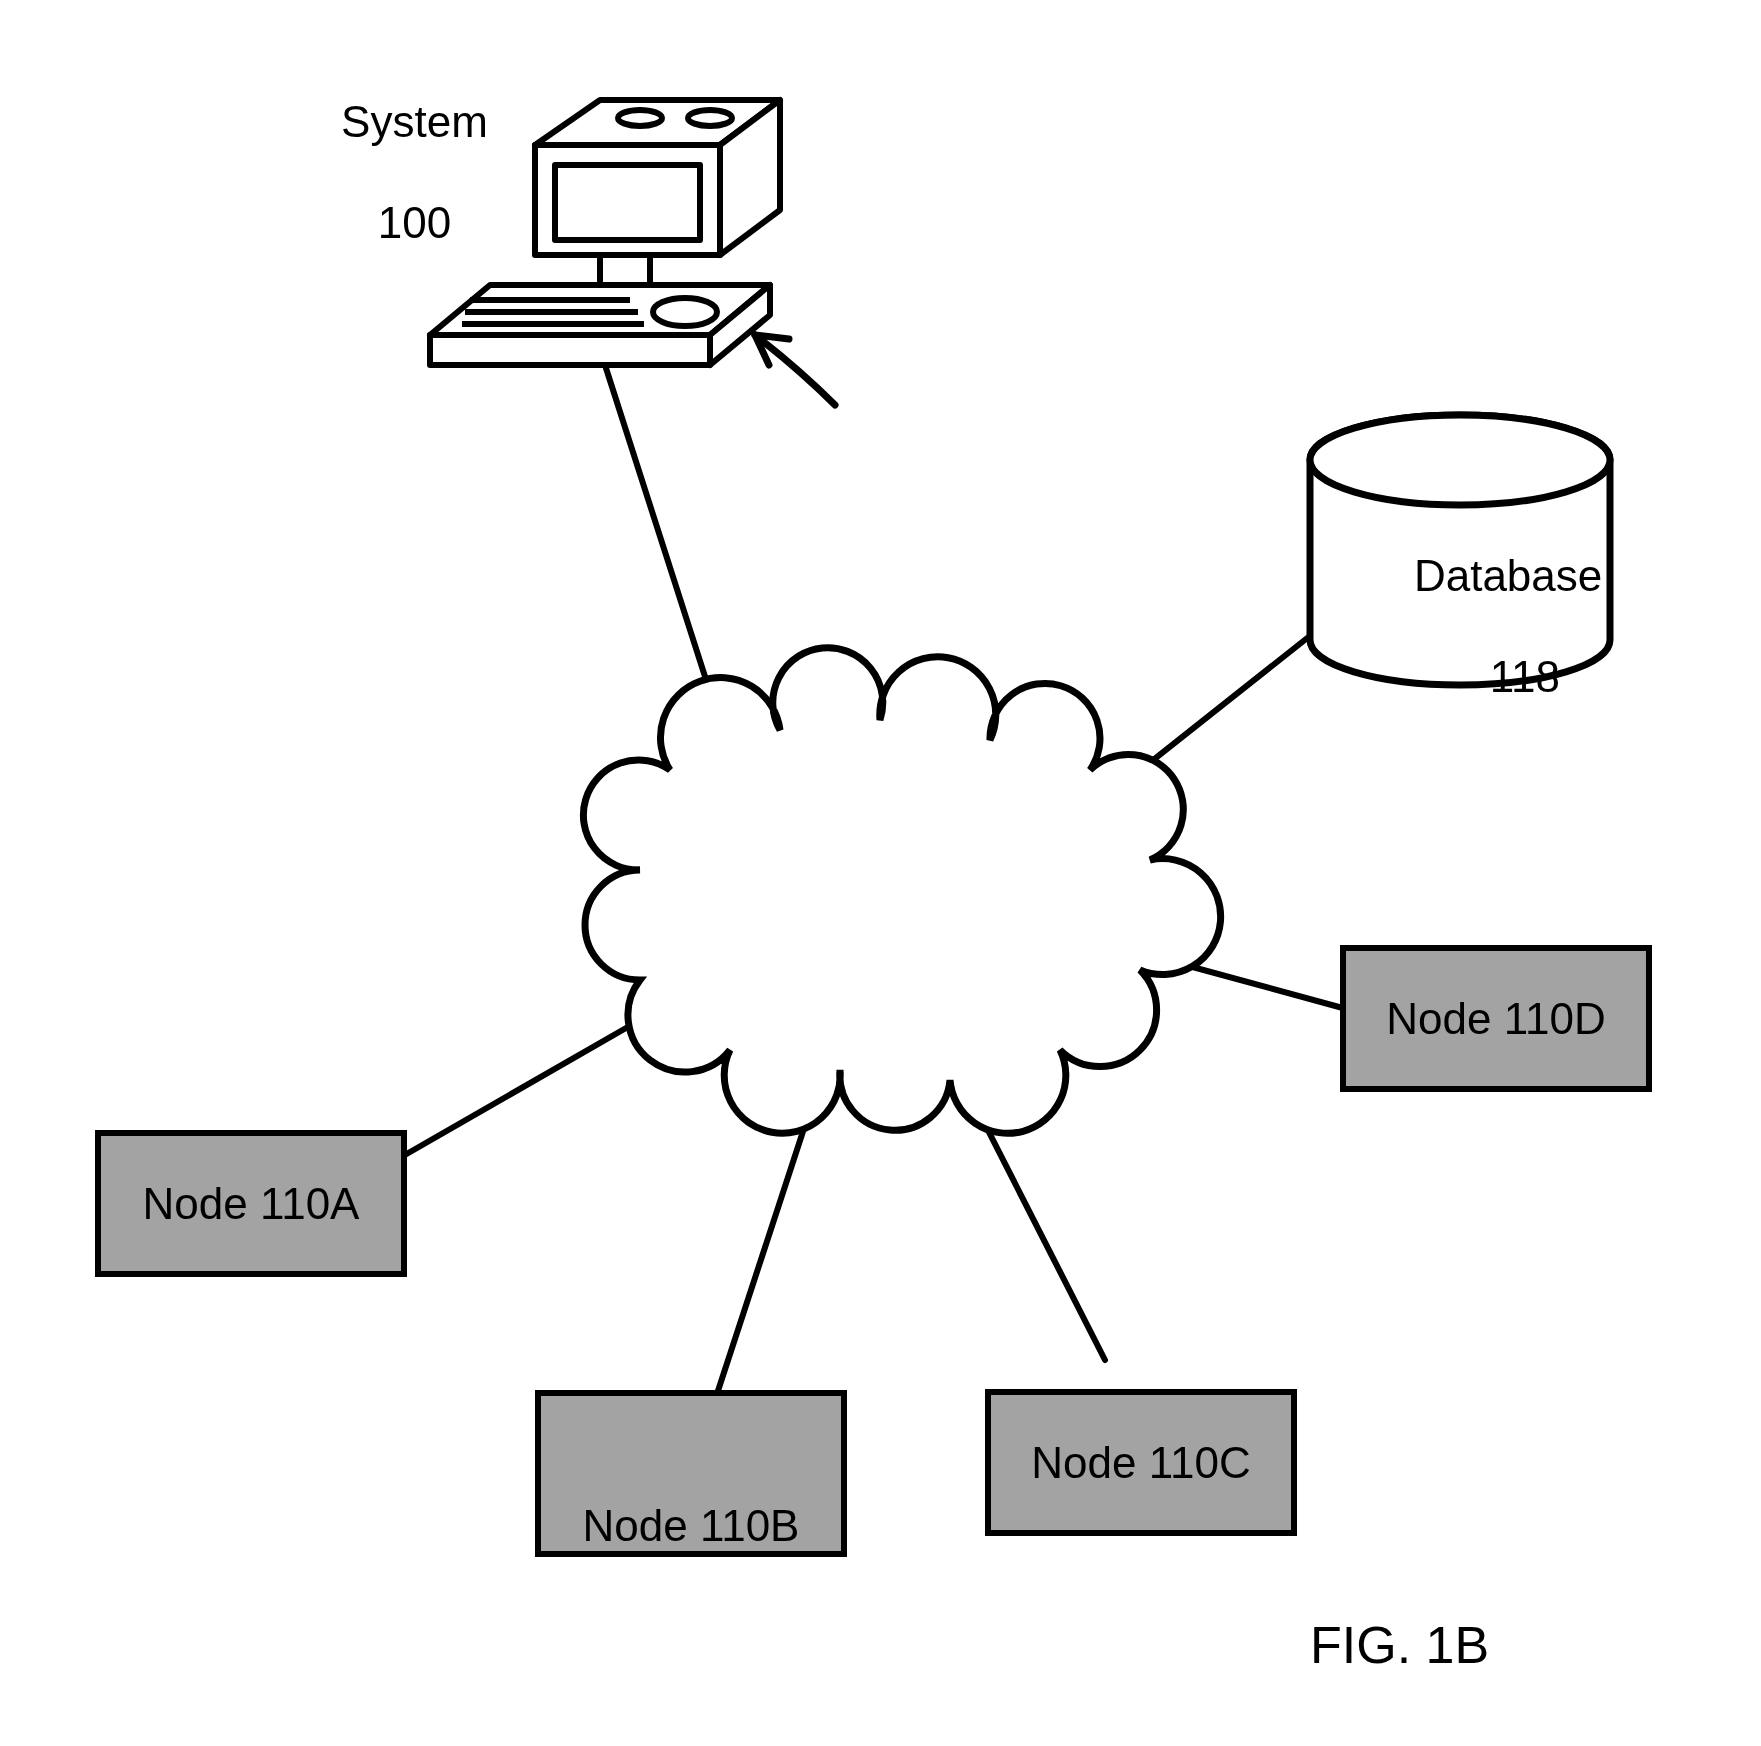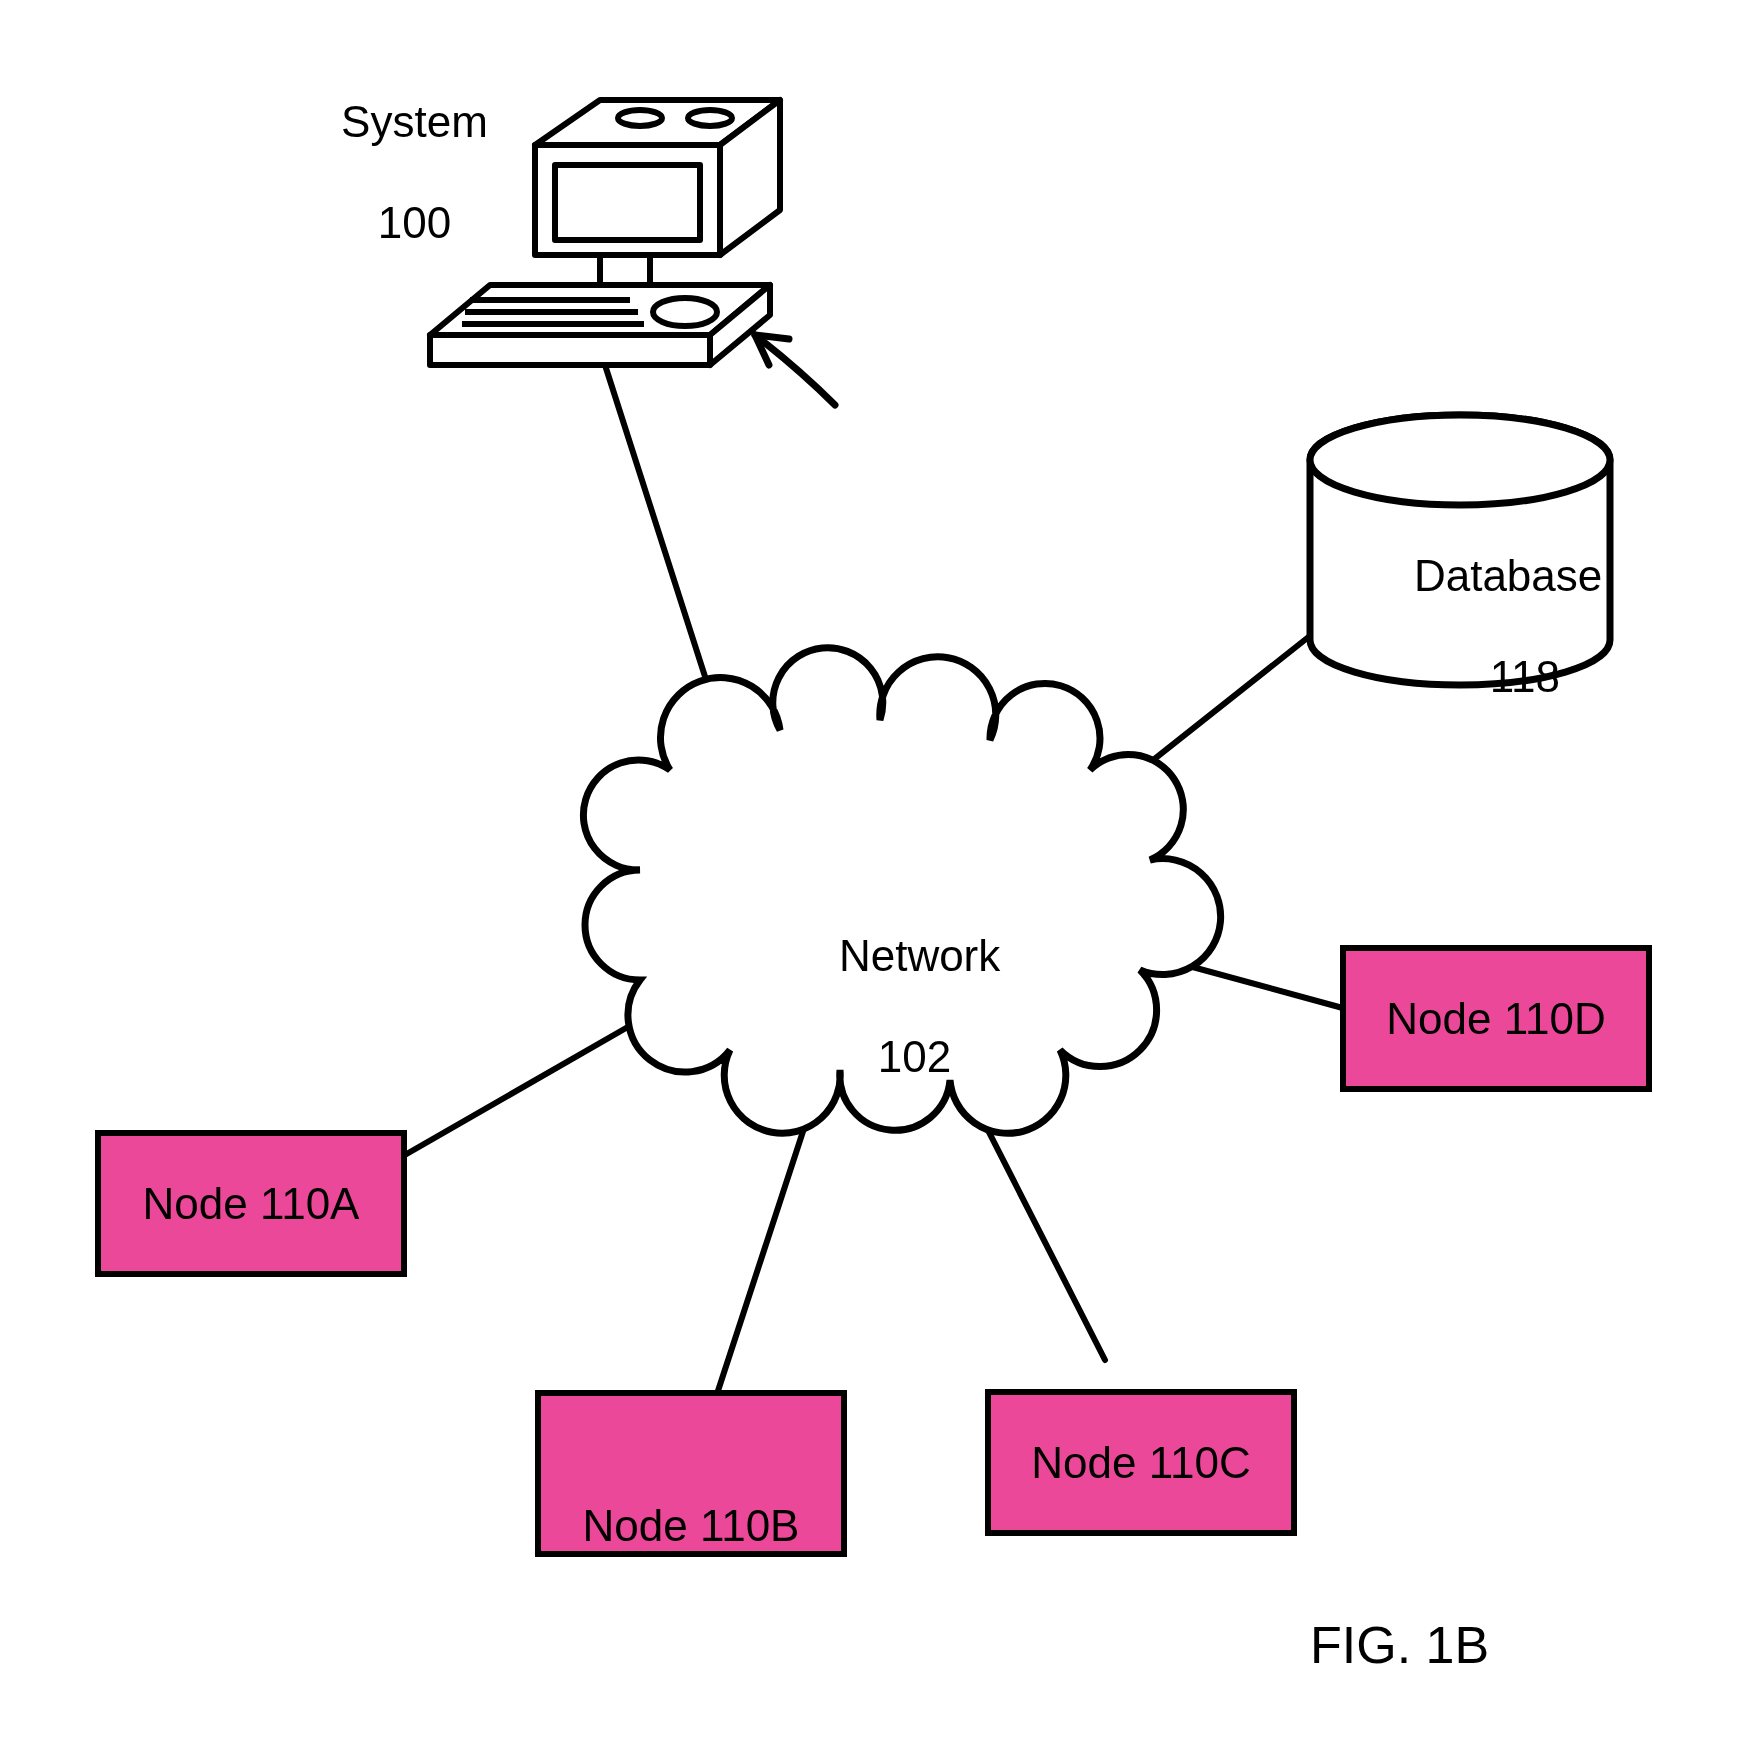--- a/index.html
+++ b/index.html
@@ -19,21 +19,21 @@
     font-size: 44px;
     line-height: 1.15;
     text-align: center;
     white-space: pre;
   }
   .underline {
   }
   .node-box {
     position: absolute;
     border: 6px solid #000;
-    background: #ec4899;
+    background: #a3a3a3;
     display: flex;
     align-items: center;
     justify-content: center;
     font-size: 44px;
   }
   svg.layer {
     position: absolute;
     left: 0;
     top: 0;
     width: 1761px;
@@ -146,22 +146,18 @@
     <span>System</span><br>
     <span class="underline">100</span>
   </div>
 
 
   <div class="label" style="left:1365px; top:500px; width:195px;text-align:right;">
     <span>Database</span><br>
     <span>118</span>
   </div>
 
-  <div class="label" style="left:790px; top:880px; width:200px;">
-    <span>Network</span><br>
-    <span>102</span>
-  </div>
 
   <div class="fig-label" style="left:1310px; top:1615px;">
     <span>FIG. 1B</span>
   </div>
 
 </div>
 
 </body></html>

